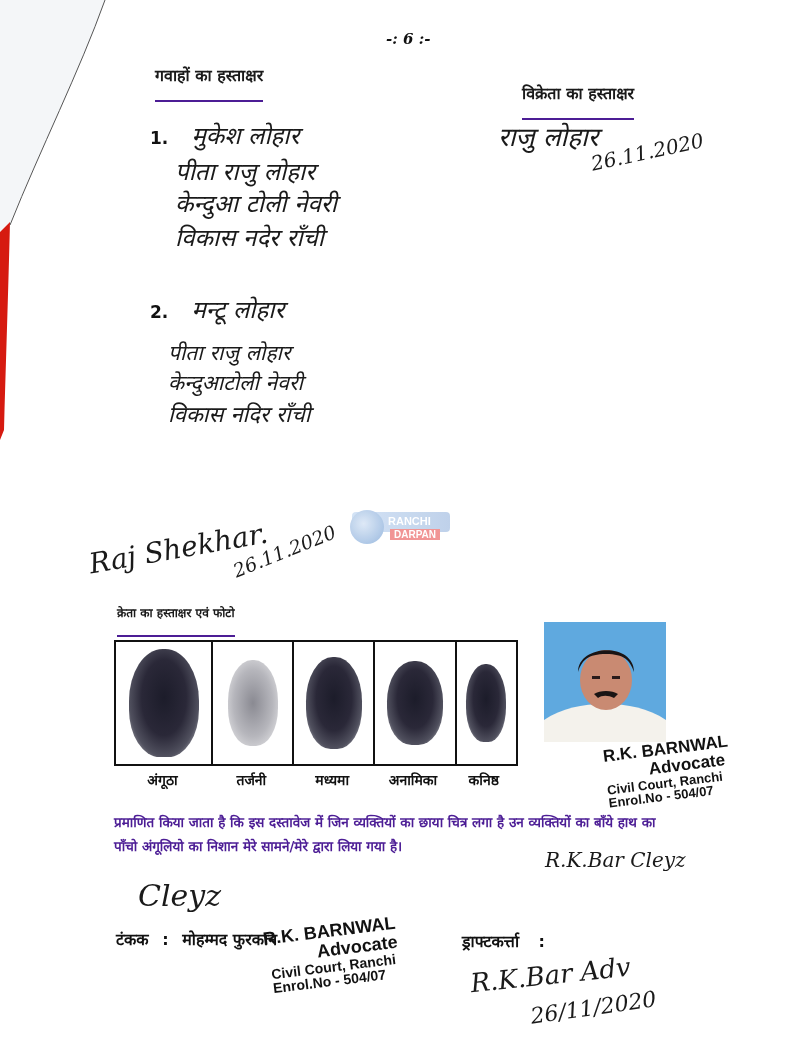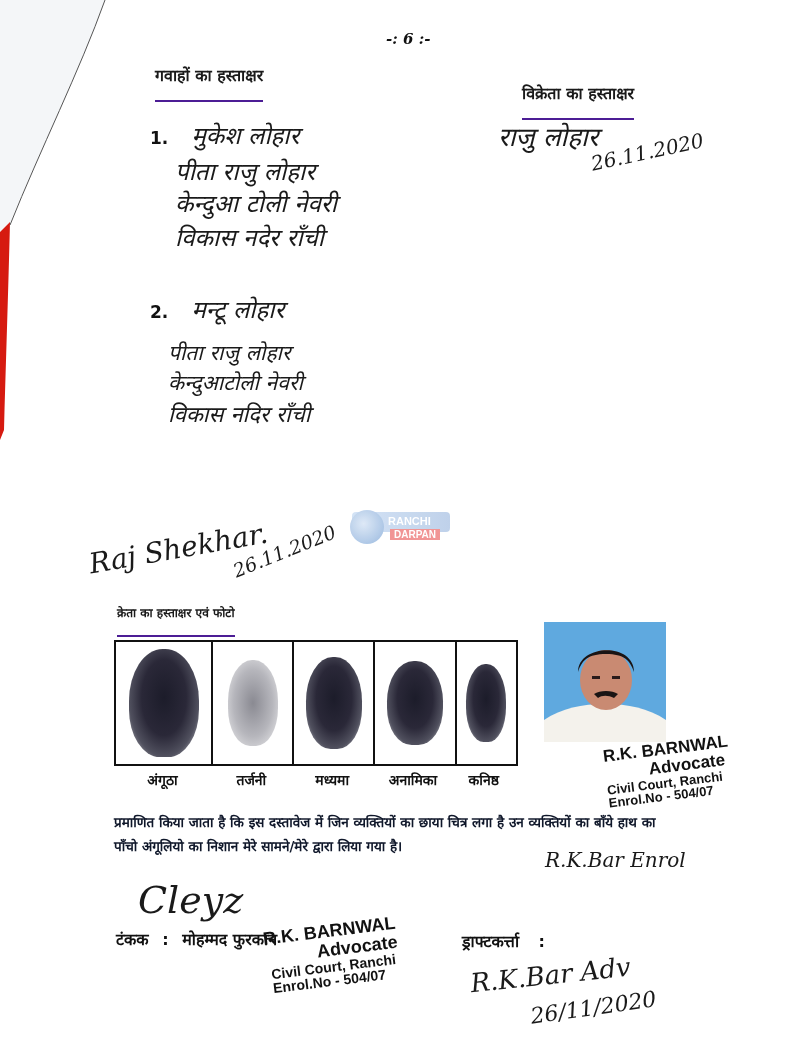--- a/index.html
+++ b/index.html
@@ -11,21 +11,21 @@
   .pageno { left:386px; top:30px; font-family:"DejaVu Serif", serif; font-style:italic; font-weight:bold; font-size:15px; }
   .heading { font-size:16px; font-weight:bold; border-bottom:2px solid #4c1d95; padding-bottom:14px; color:#1a1a1a; }
   .hw { font-family:"DejaVu Serif", serif; font-style:italic; color:#1a1a1a; font-size:24px; white-space:nowrap; }
   .num { font-size:17px; font-weight:bold; }
   .prints { left:114px; top:640px; width:400px; height:122px; border:2px solid #111; display:flex; }
   .print-cell { flex:1; border-right:2px solid #111; display:flex; align-items:center; justify-content:center; }
   .print-cell:last-child { border-right:none; }
   .fp { border-radius:48% 48% 44% 44%; background:radial-gradient(ellipse at 50% 45%, #1c1c2a 0%, #2a2838 45%, #50505e 70%, rgba(90,90,110,0.2) 100%); }
   .labels { left:114px; top:770px; width:400px; display:flex; font-size:14px; font-weight:bold; }
   .labels span { flex:1; text-align:center; }
-  .cert { left:114px; top:810px; width:560px; font-size:13.5px; line-height:24px; font-weight:bold; color:#0f172a; }
+  .cert { left:114px; top:810px; width:560px; font-size:13.5px; line-height:24px; font-weight:bold; color:#4c1d95; }
   .photo { left:544px; top:622px; width:122px; height:120px; background:#5fa9df; overflow:hidden; }
   .stamp { font-family:"Liberation Sans", sans-serif; font-weight:bold; color:#111; line-height:1.05; transform:rotate(-7deg); transform-origin:left top; }
   .watermark { left:352px; top:512px; width:98px; height:20px; border-radius:4px; background:linear-gradient(90deg,#cfe0f5,#b9cde8); opacity:.9; }
   .wm-globe { position:absolute; left:-2px; top:-2px; width:34px; height:34px; border-radius:50%; background:radial-gradient(circle at 40% 40%,#dbe7f6,#8fb2dc); }
   .wm-t1 { position:absolute; left:36px; top:3px; font-size:11px; font-weight:bold; color:#fff; font-family:"Liberation Sans", sans-serif; }
   .wm-t2 { position:absolute; left:38px; top:17px; font-size:10px; font-weight:bold; color:#fff; background:#f08a8a; padding:0 4px; font-family:"Liberation Sans", sans-serif; }
   .bold-line { font-size:16px; font-weight:bold; }
 </style>
 </head>
 <body>
@@ -108,23 +108,23 @@
 </div>
 
 <div class="abs stamp" style="left:602px;top:748px;font-size:17px;">
   <div>R.K. BARNWAL</div>
   <div style="padding-left:44px;">Advocate</div>
   <div style="font-size:13px;">Civil Court, Ranchi</div>
   <div style="font-size:13px;">Enrol.No - 504/07</div>
 </div>
 
 <div class="abs cert">प्रमाणित किया जाता है कि इस दस्तावेज में  जिन व्यक्तियों का छाया चित्र लगा है उन व्यक्तियों का बाँये हाथ का पाँचो अंगूलियो का निशान मेरे सामने/मेरे द्वारा लिया गया है।</div>
-<div class="abs hw" style="left:545px;top:848px;font-size:20px;">R.K.Bar Enrol</div>
+<div class="abs hw" style="left:545px;top:848px;font-size:20px;">R.K.Bar Cleyz</div>
 
-<div class="abs hw" style="left:138px;top:878px;font-size:38px;">Cleyz</div>
+<div class="abs hw" style="left:138px;top:878px;font-size:30px;">Cleyz</div>
 <div class="abs bold-line" style="left:116px;top:928px;">
   <span>टंकक</span>
   <span style="margin:0 8px;">:</span>
   <span>मोहम्मद फुरकान</span>
 </div>
 
 <div class="abs stamp" style="left:262px;top:930px;font-size:18px;">
   <div>R.K. BARNWAL</div>
   <div style="padding-left:52px;">Advocate</div>
   <div style="font-size:14px;padding-left:4px;">Civil Court, Ranchi</div>

